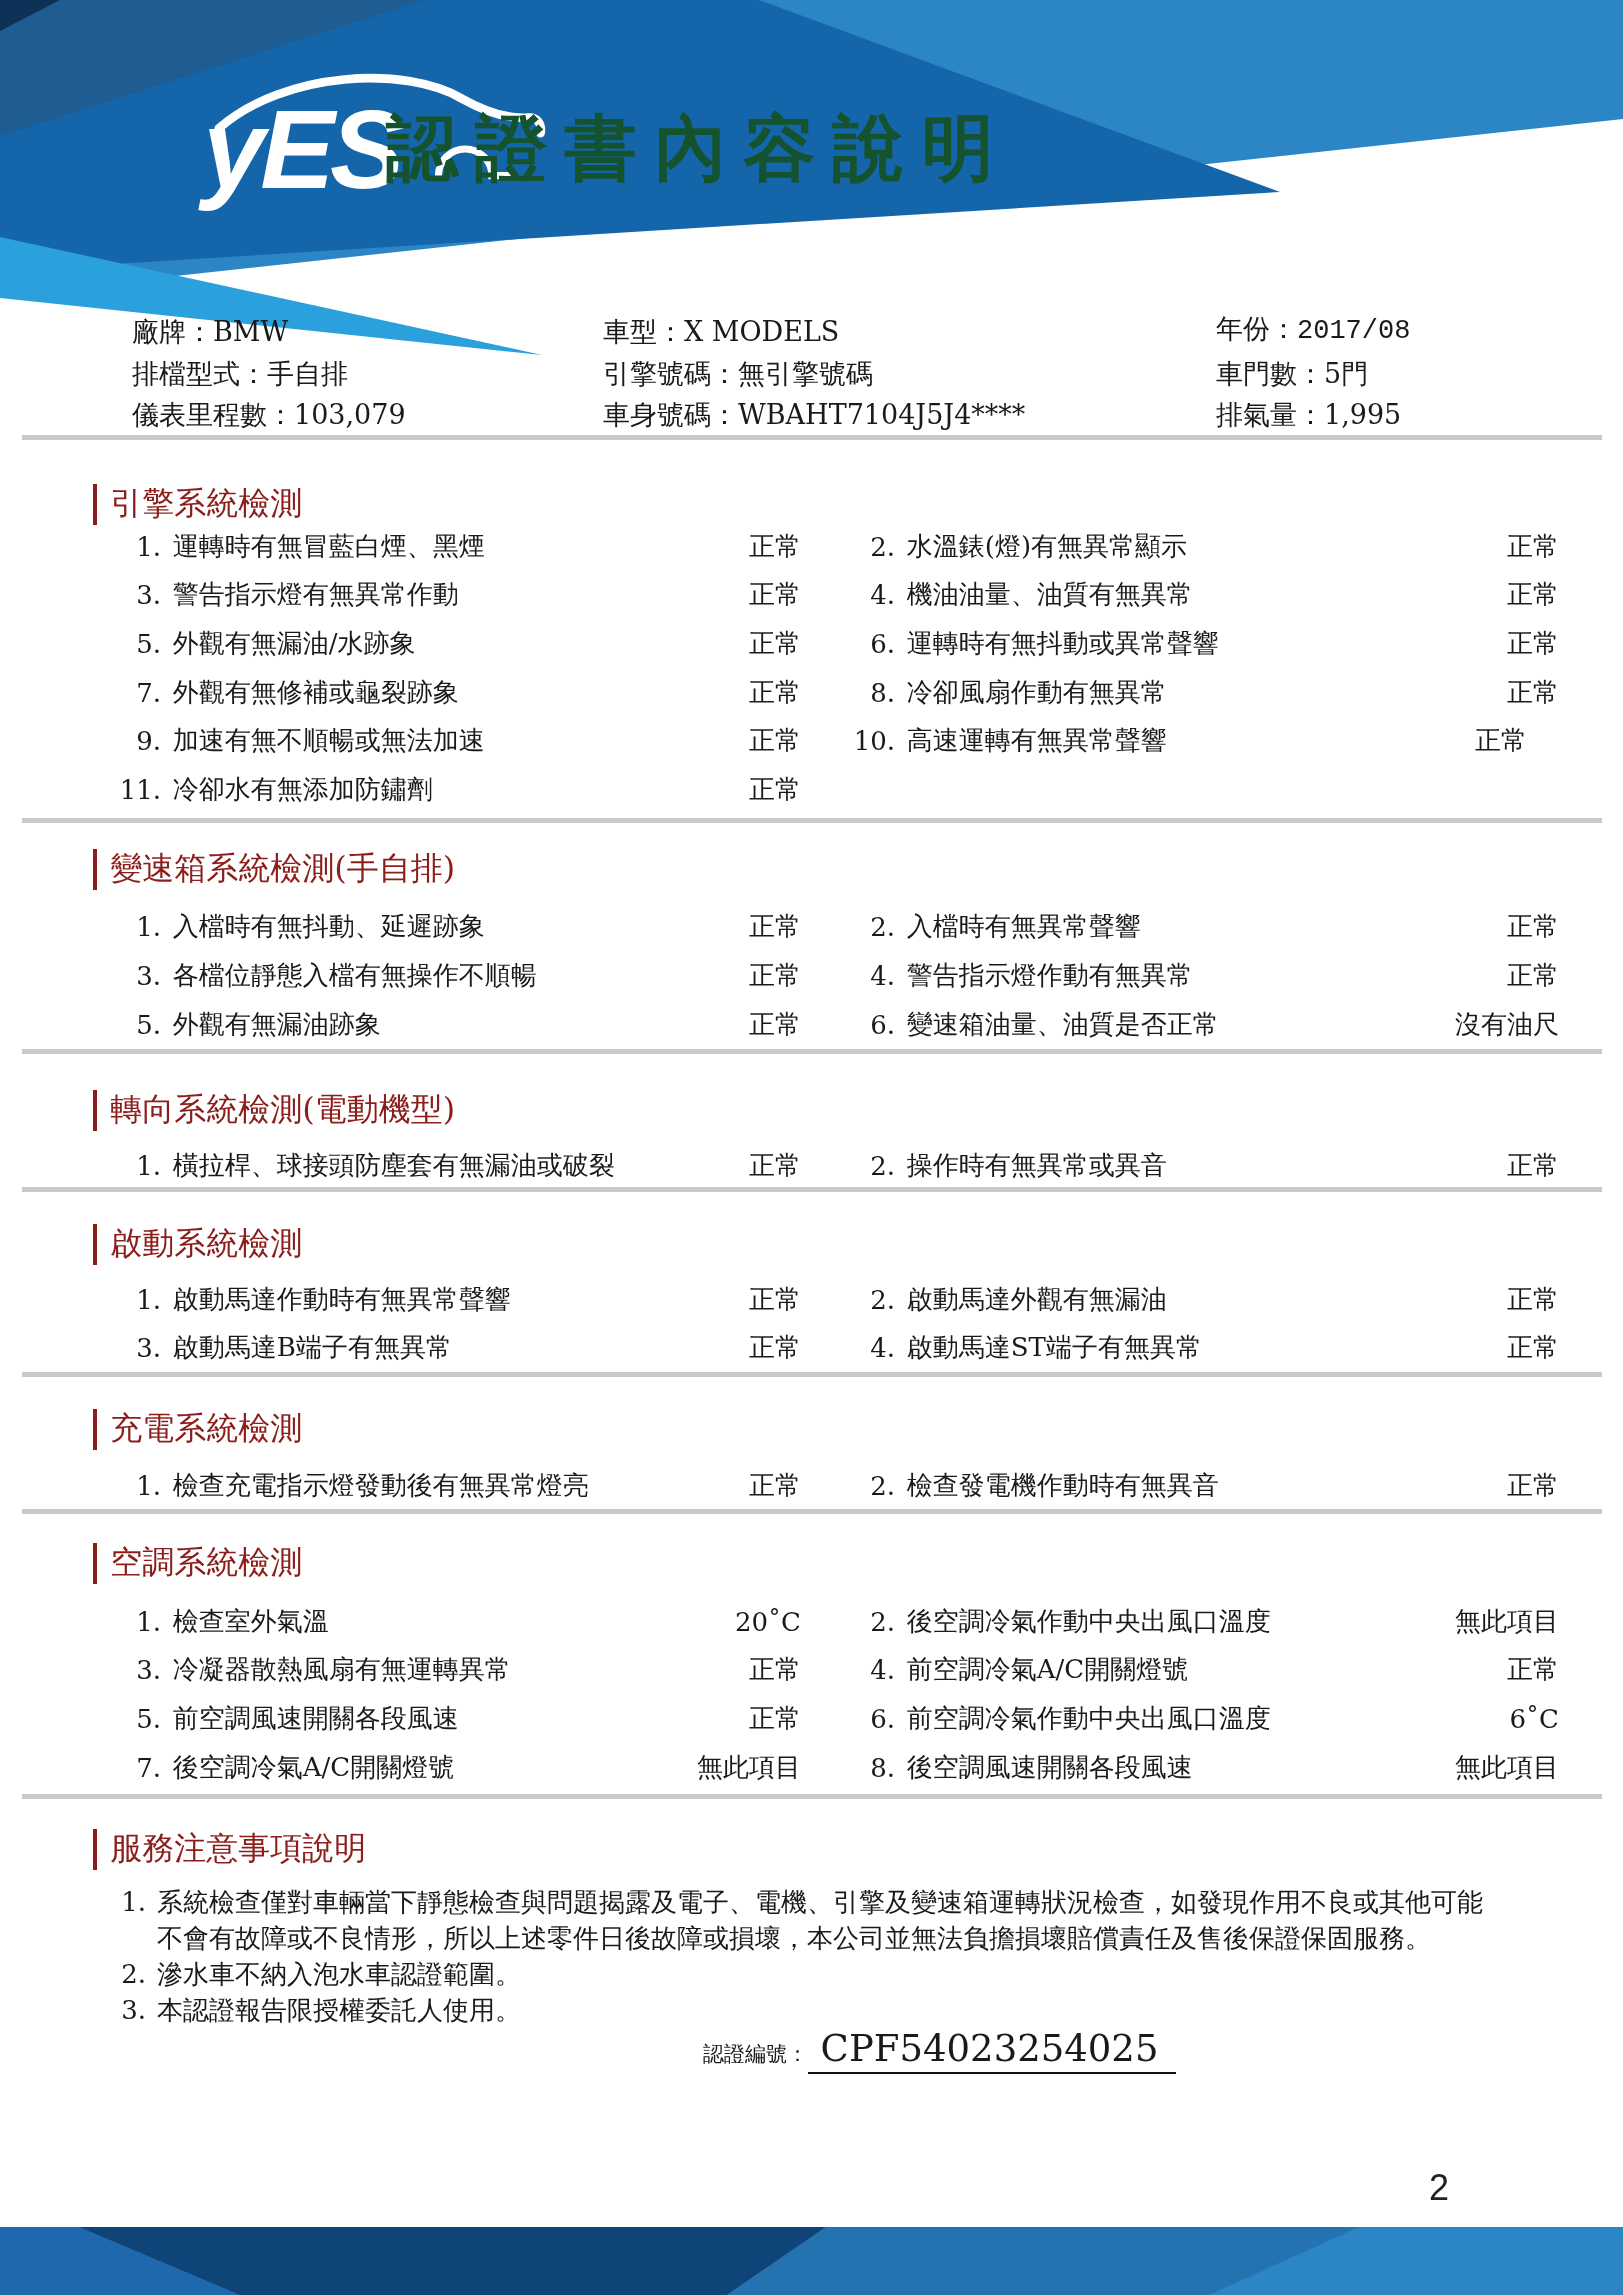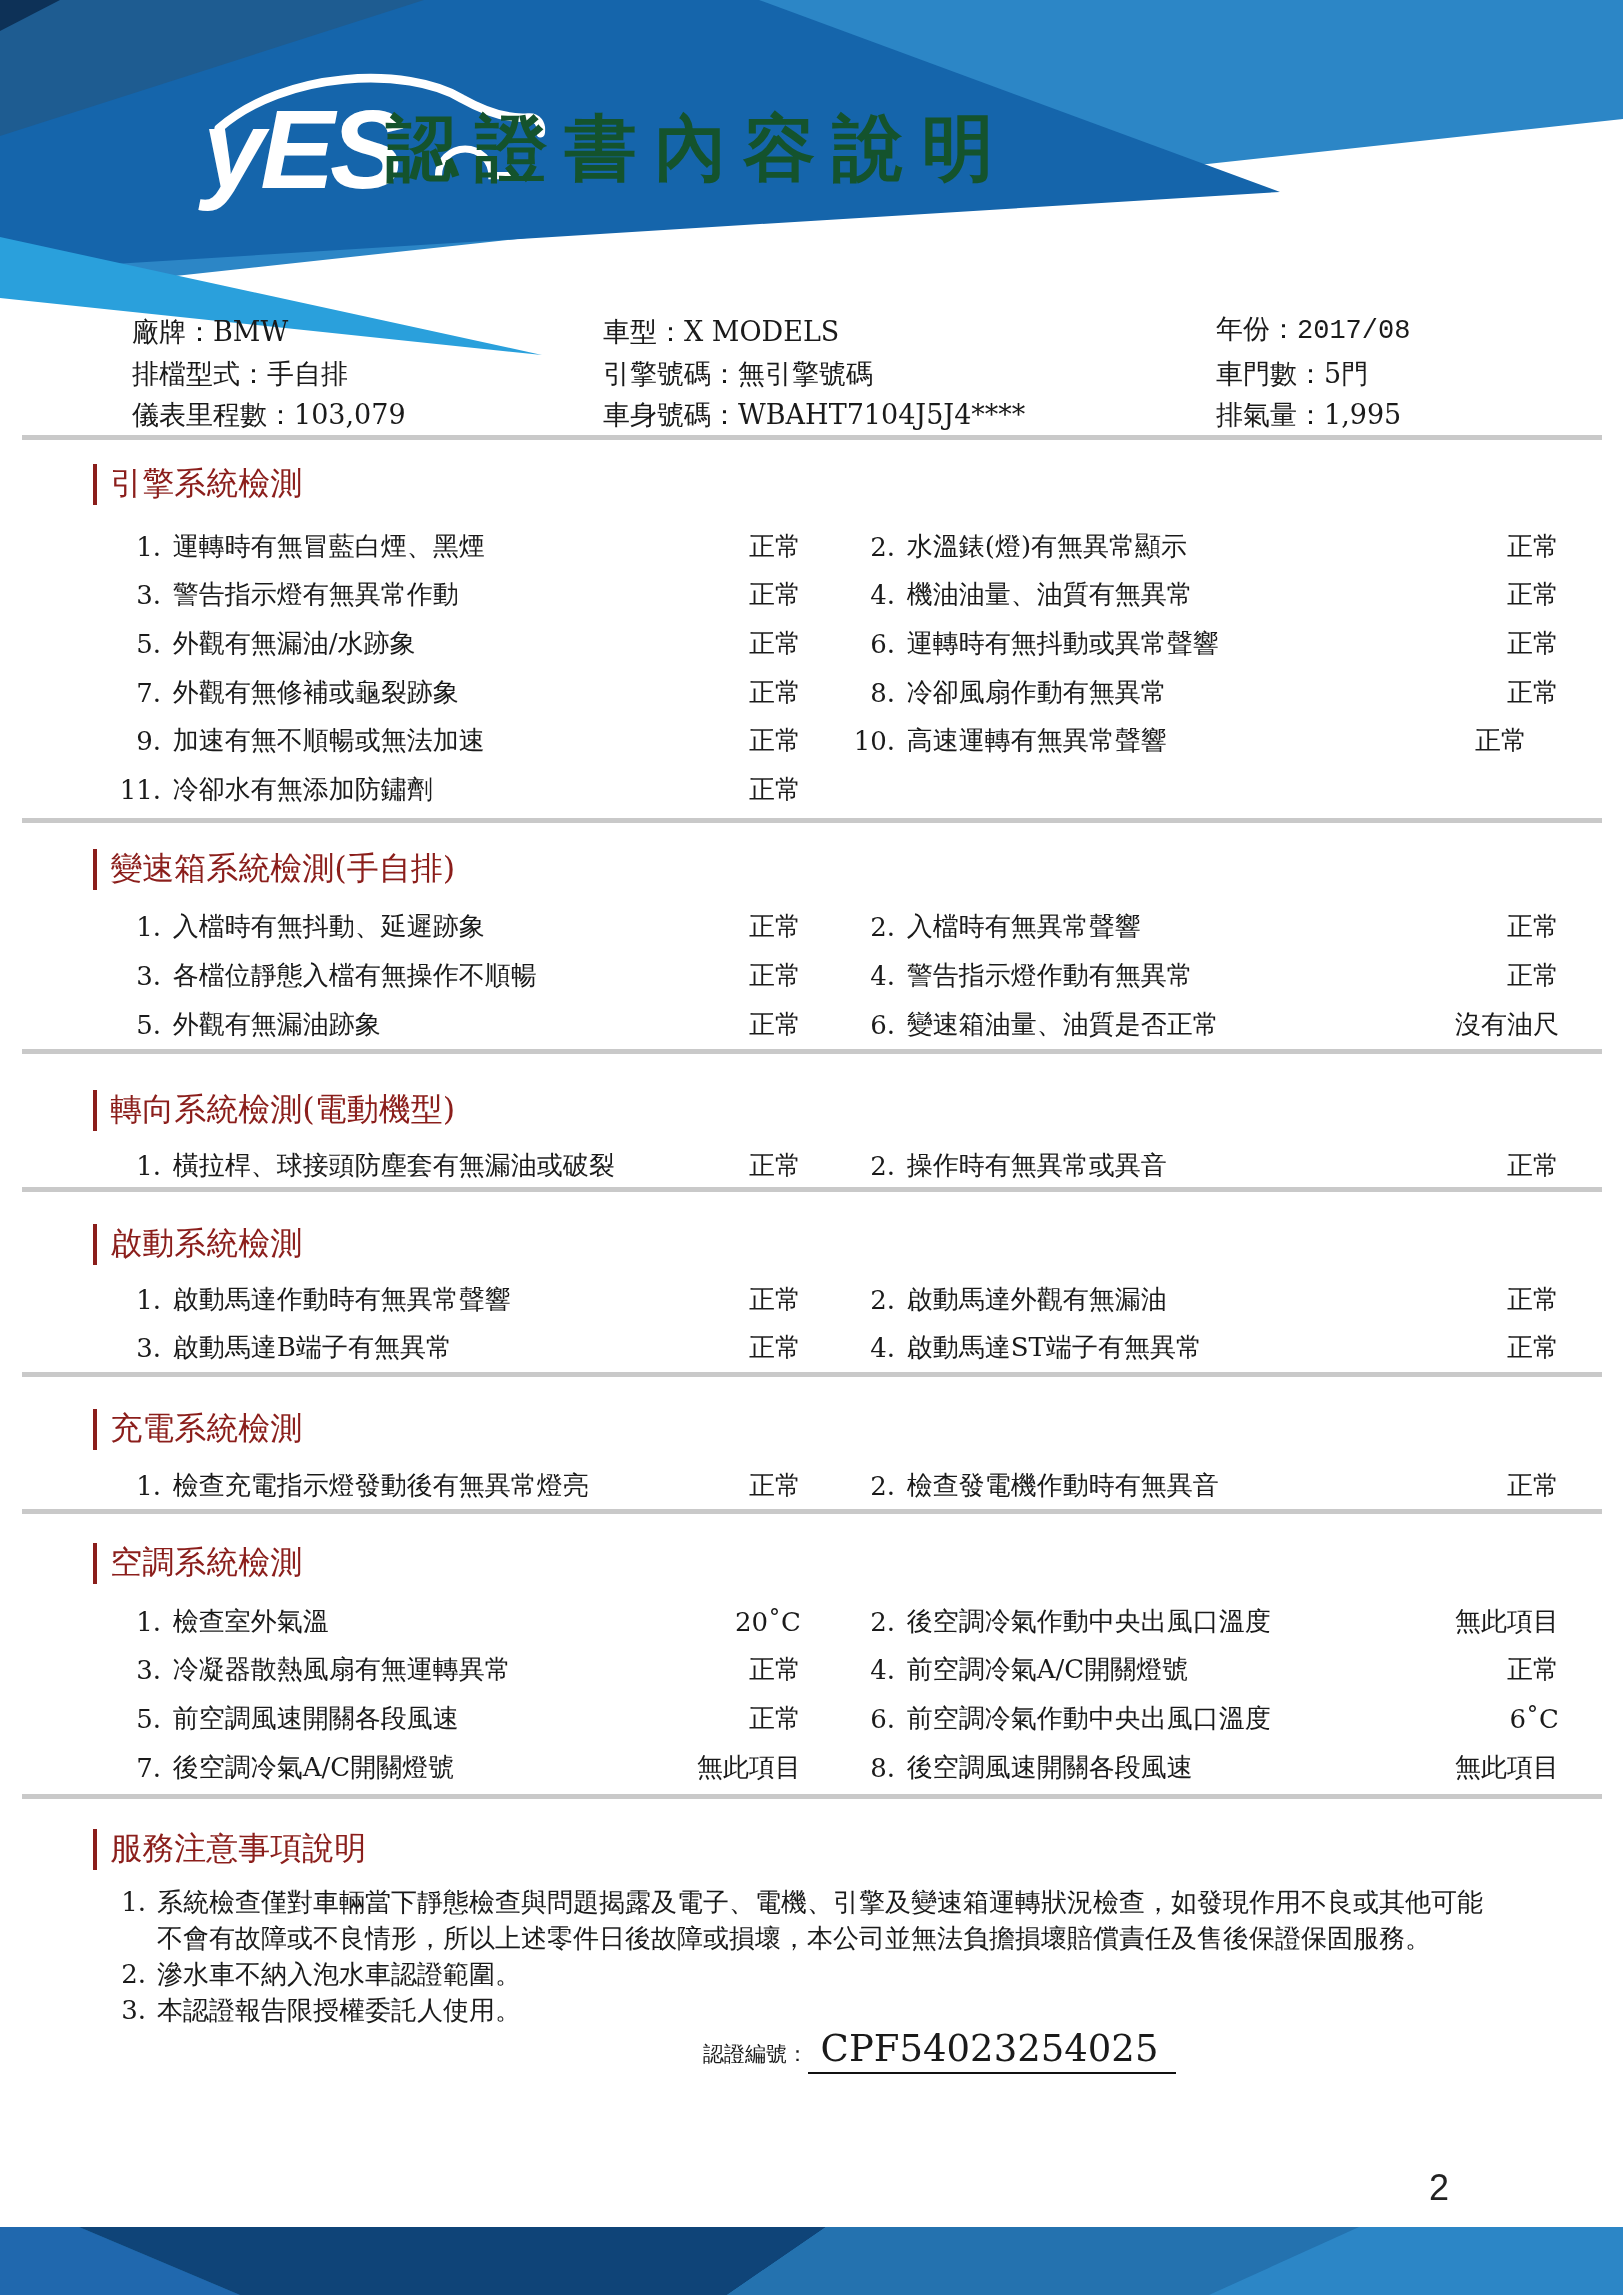--- a/index.html
+++ b/index.html
@@ -71,21 +71,21 @@
     </div>
 
   <div>
       <div class="divider" style="top: 435px; background: rgb(201, 201, 201);"></div>
       <div class="divider" style="top: 818px; background: rgb(201, 201, 201);"></div>
       <div class="divider" style="top: 1049px; background: rgb(201, 201, 201);"></div>
       <div class="divider" style="top: 1187px; background: rgb(201, 201, 201);"></div>
       <div class="divider" style="top: 1372px; background: rgb(201, 201, 201);"></div>
       <div class="divider" style="top: 1509px; background: rgb(201, 201, 201);"></div>
       <div class="divider" style="top: 1794px; background: rgb(201, 201, 201);"></div>
-      <div class="sec-title" style="top: 462px; justify-content: flex-end;">
+      <div class="sec-title" style="top: 482px; justify-content: flex-end;">
         <div class="sec-bar"></div>
         <span class="t">引擎系統檢測</span>
       </div>
       <div class="item" style="top: 529px; left: 0px; width: 812px; padding-right: 11px; box-sizing: border-box;">
         <span class="num" style="width: 161px;">1.</span>
         <span class="txt">運轉時有無冒藍白煙、黑煙</span>
         <span class="res">正常</span>
       </div>
       <div class="item" style="top: 529px; left: 812px; width: 811px; padding-right: 64px; box-sizing: border-box;">
         <span class="num" style="width: 83px;">2.</span>

